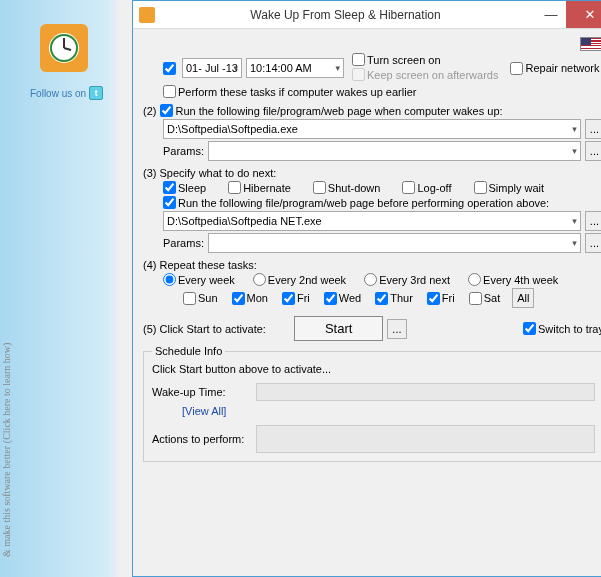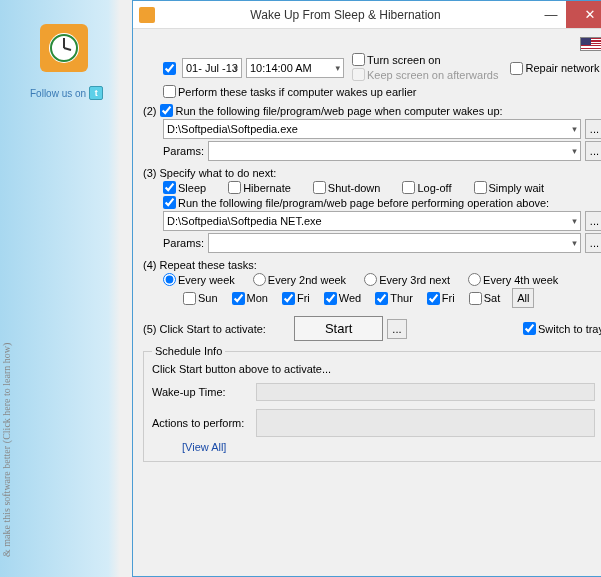--- a/index.html
+++ b/index.html
@@ -232,22 +232,22 @@
 
     <fieldset>
       <legend>Schedule Info</legend>
       <div class="row">
           <span>Click Start button above to activate...</span>
         </div>
       <div class="row" style="margin-top:8px">
         <span style="width:100px">Wake-up Time:</span>
         <div class="gray-box"></div>
       </div>
+      <div class="row" style="margin-left:30px;margin-top:4px">
+        <a href="#" class="link">[View All]</a>
+      </div>
       <div class="row" style="margin-top:8px">
         <span style="width:100px">Actions to perform:</span>
         <div class="gray-box" style="height:28px"></div>
       </div>
-      <div class="row" style="margin-left:30px;margin-top:4px">
-        <a href="#" class="link">[View All]</a>
-      </div>
     </fieldset>
   </div>
 </div>
 
 </body></html>

